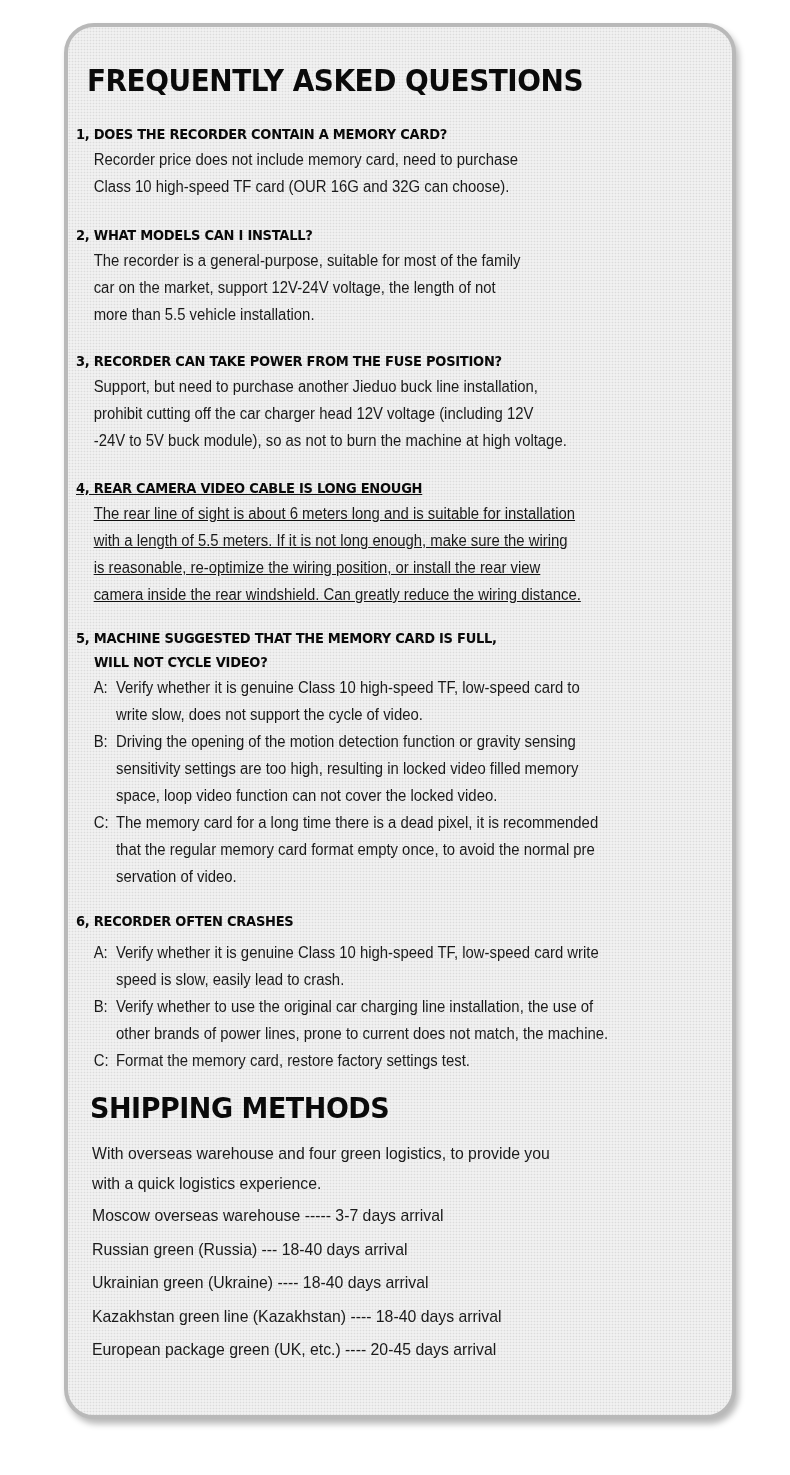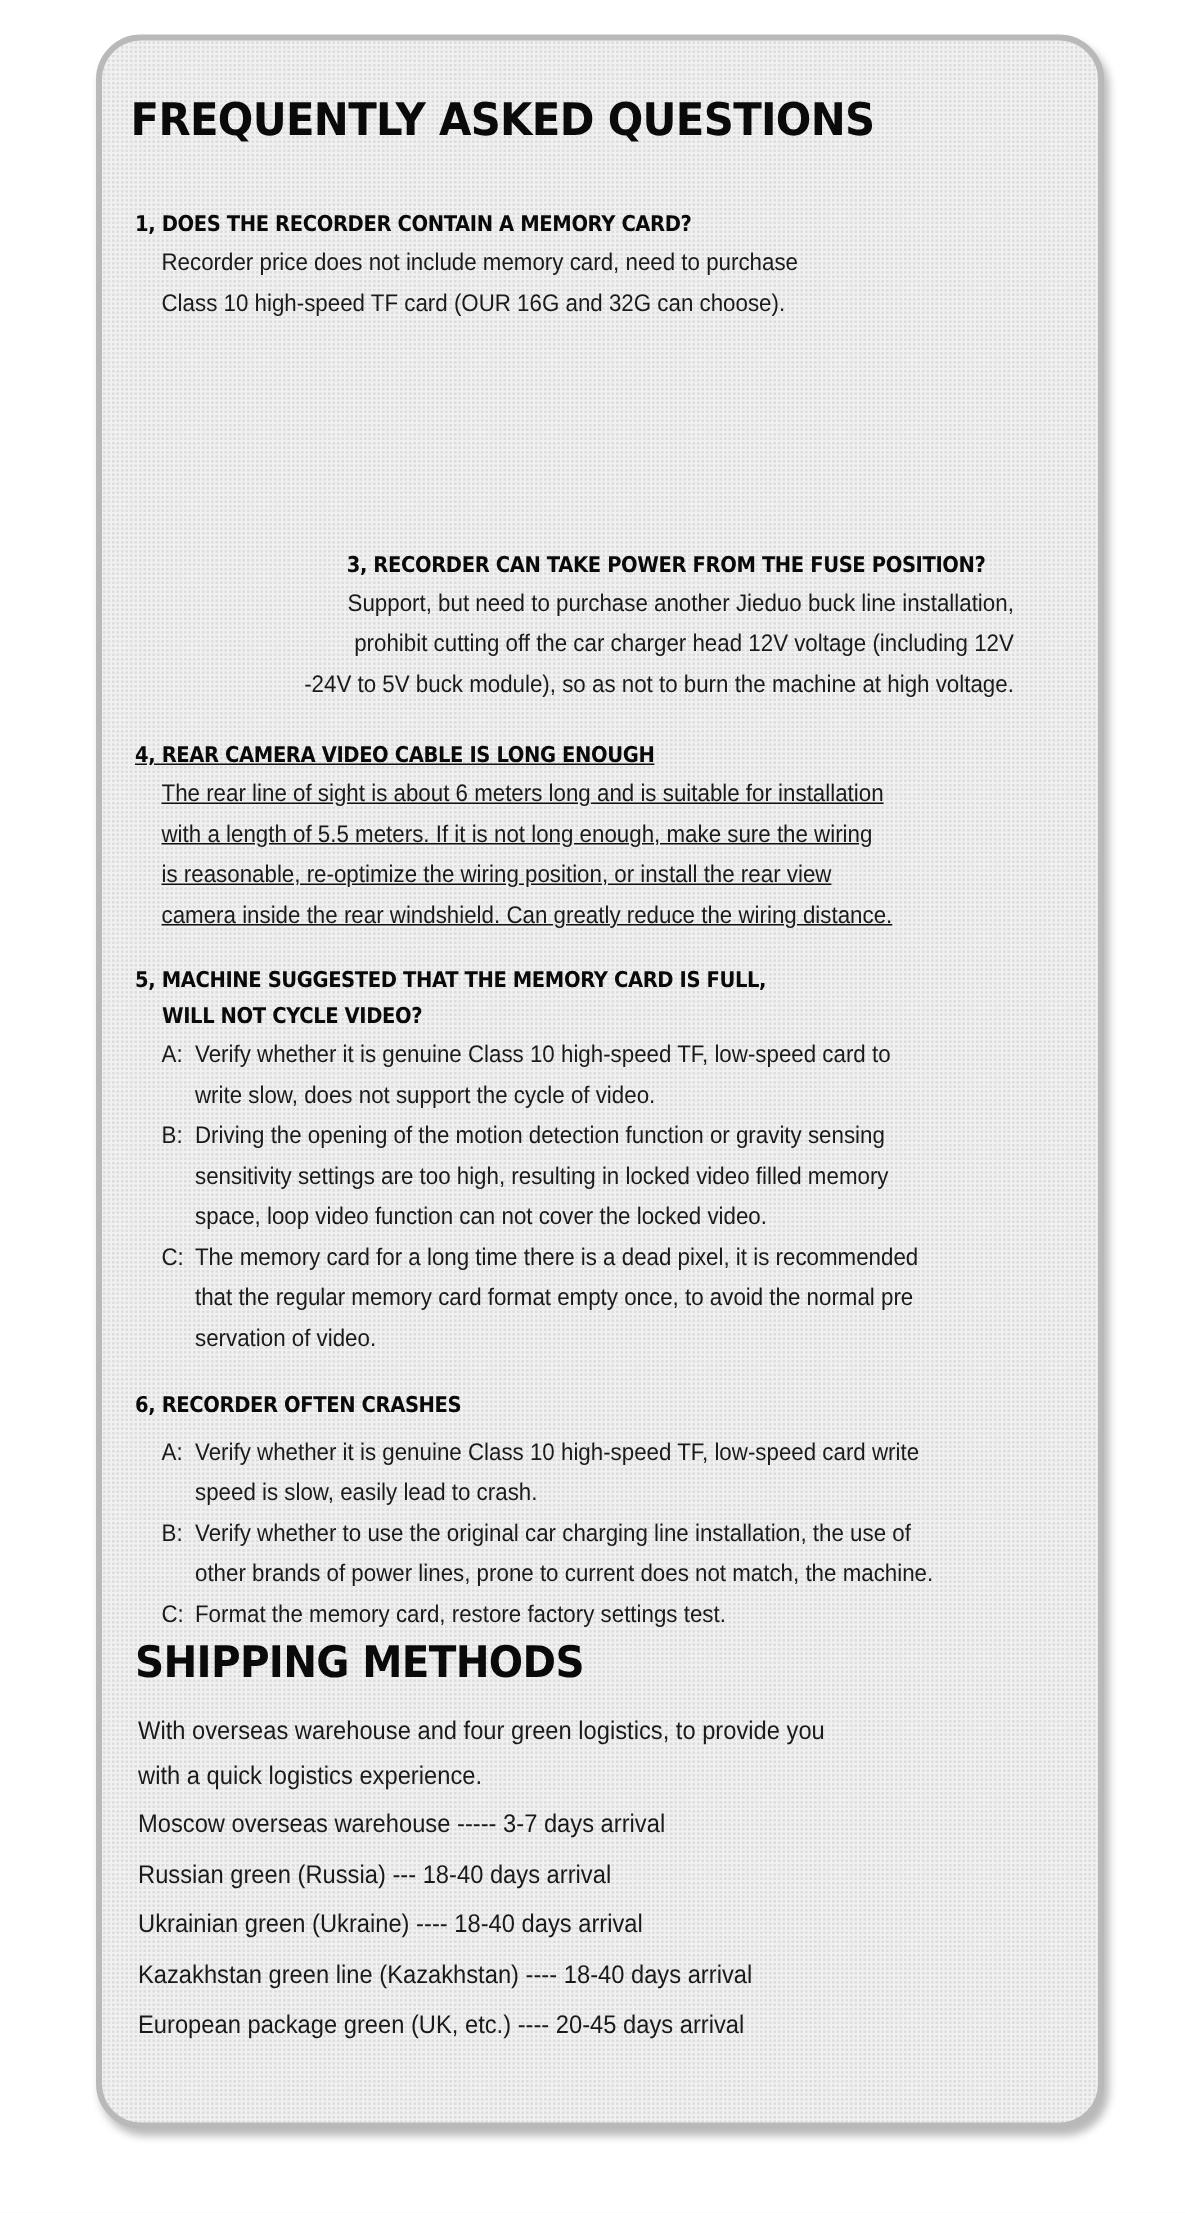--- a/index.html
+++ b/index.html
@@ -38,23 +38,22 @@
       font-size: 30px;
       letter-spacing: -0.5px;
       color: #0a0a0a;
       margin: 0;
       transform: scaleX(0.93);
       transform-origin: left center;
       white-space: nowrap;
     }
     .faq-item {
       position: absolute;
-      left: 22px;
+      left: 8px;
       width: 630px;
-      margin-top: 16px;
     }
     .q {
       font-family: "DejaVu Sans", sans-serif;
       font-weight: bold;
       font-size: 14.5px;
       letter-spacing: -0.3px;
       color: #0a0a0a;
       line-height: 24px;
       white-space: nowrap;
       transform: scaleX(0.9);
@@ -126,22 +125,28 @@
 <div class="card">
 
   <h1 class="title">FREQUENTLY ASKED QUESTIONS</h1>
 
   <div class="faq-item" style="top:95px;">
     <div class="q">1, DOES THE RECORDER CONTAIN A MEMORY CARD?</div>
     <div class="a">Recorder price does not include memory card, need to purchase</div>
     <div class="a">Class 10 high-speed TF card (OUR 16G and 32G can choose).</div>
   </div>
 
-
-  <div class="faq-item" style="top:322px;text-align:right;">
+  <div class="faq-item" style="top:196px;">
+    <div class="q">2, WHAT MODELS CAN I INSTALL?</div>
+    <div class="a">The recorder is a general-purpose, suitable for most of the family</div>
+    <div class="a">car on the market, support 12V-24V voltage, the length of not</div>
+    <div class="a">more than 5.5 vehicle installation.</div>
+  </div>
+
+  <div class="faq-item" style="top:322px;">
     <div class="q">3, RECORDER CAN TAKE POWER FROM THE FUSE POSITION?</div>
     <div class="a">Support, but need to purchase another Jieduo buck line installation,</div>
     <div class="a">prohibit cutting off the car charger head 12V voltage (including 12V</div>
     <div class="a">-24V to 5V buck module), so as not to burn the machine at high voltage.</div>
   </div>
 
   <div class="faq-item" style="top:449px;text-decoration:underline;">
     <div class="q">4, REAR CAMERA VIDEO CABLE IS LONG ENOUGH</div>
     <div class="a">The rear line of sight is about 6 meters long and is suitable for installation</div>
     <div class="a">with a length of 5.5 meters. If it is not long enough, make sure the wiring</div>

